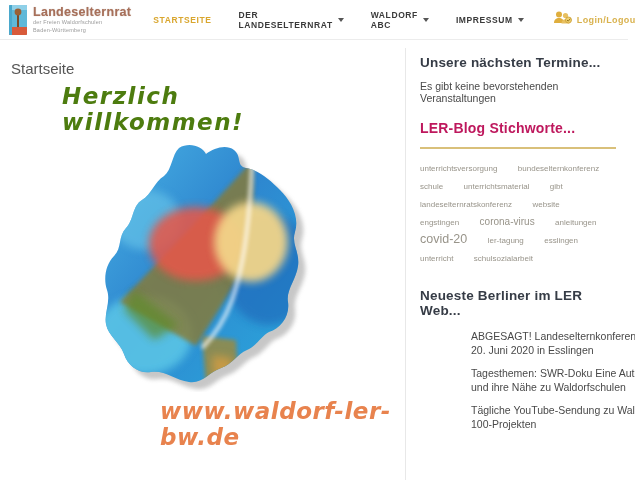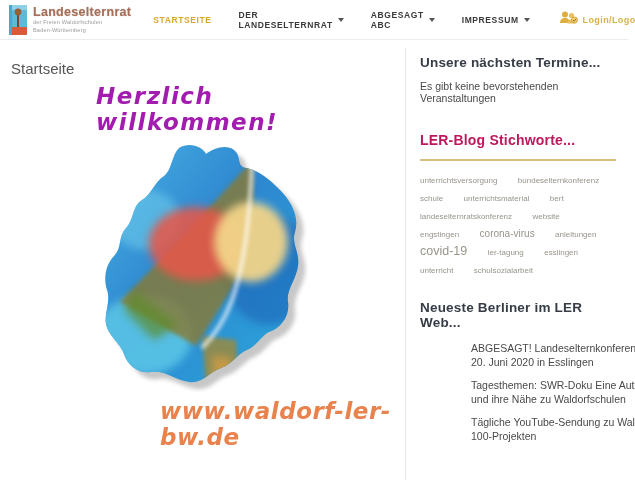--- a/index.html
+++ b/index.html
@@ -27,31 +27,31 @@
   .login-label { font-size:9px; font-weight:bold; color:#d9b24e; margin-left:4px;
                  letter-spacing:.4px; filter:blur(.4px); }
 
   
   .v-divider { position:absolute; left:405px; top:48px; width:1px; height:432px; background:#e8e8e8; }
 
   .main { position:absolute; left:0; top:40px; width:405px; height:440px; }
   .page-title { position:absolute; left:11px; top:20px; font-size:15px; color:#555; }
   .welcome { position:absolute; left:62px; top:43px; width:300px;
              font-family:"DejaVu Sans",sans-serif; font-style:italic; font-weight:600;
-             font-size:23px; color:#a21caf; letter-spacing:1.5px;margin-left:34px; }
+             font-size:23px; color:#4d7c0f; letter-spacing:1.5px; }
   .map-box { position:absolute; left:84px; top:100px; width:232px; height:252px; }
   .site-url { position:absolute; left:160px; top:358px;
               font-family:"DejaVu Sans",sans-serif; font-style:italic; font-weight:bold;
               font-size:23px; color:#e8834e; letter-spacing:.5px; }
 
   
   .sidebar { position:absolute; left:420px; top:55px; width:205px; }
   .sb-title { font-size:13.5px; font-weight:bold; color:#363c46; letter-spacing:.2px; }
   .sb-empty { font-size:10.5px; color:#4a4a4a; margin-top:10px; }
-  .sec-termine { margin-bottom:28px; }
+  .sec-termine { margin-bottom:16px; }
   .sec-stichworte .sb-title { font-size:14px; font-weight:800; color:#be185d; }
   .tan-rule { width:196px; height:2px; background:#d9c07a; margin:11px 0 9px 0; }
   .tagcloud { width:202px; line-height:15px; }
   .tag { color:#98948a; margin-right:16px; cursor:pointer; white-space:nowrap; }
   .tag.s { font-size:8px; }
   .tag.m { font-size:10px; }
   .tag.l { font-size:12.5px; }
   .sec-meldungen { margin-top:22px; }
   .news-list { margin-top:11px; }
   .news-item { font-size:10.5px; color:#494949; line-height:14px;
@@ -82,21 +82,21 @@
     </div>
     <div class="nav">
       <div class="nav-item active">
         <span>STARTSEITE</span>
       </div>
       <div class="nav-item">
         <span>DER LANDESELTERNRAT</span>
         <span class="caret"></span>
       </div>
       <div class="nav-item">
-        <span>ABGESAGT ABC</span>
+        <span>WALDORF ABC</span>
         <span class="caret"></span>
       </div>
       <div class="nav-item">
         <span>IMPRESSUM</span>
         <span class="caret"></span>
       </div>
     </div>
     <div class="login">
       <span>
         <svg width="20" height="15" viewBox="0 0 20 15" xmlns="http://www.w3.org/2000/svg">
@@ -164,27 +164,27 @@
     </div>
 
     <div class="sec-stichworte">
       <div class="sb-title">LER-Blog Stichworte...</div>
       <div class="tan-rule"></div>
       <div class="tagcloud">
         <span class="tag s">unterrichtsversorgung</span>
         <span class="tag s">bundeselternkonferenz</span>
         <span class="tag s">schule</span>
         <span class="tag s">unterrichtsmaterial</span>
-        <span class="tag s">bert</span>
+        <span class="tag s">gibt</span>
         <span class="tag s">landeselternratskonferenz</span>
         <span class="tag s">website</span>
         <span class="tag s">engstingen</span>
         <span class="tag m">corona-virus</span>
         <span class="tag s">anleitungen</span>
-        <span class="tag l">covid-19</span>
+        <span class="tag l">covid-20</span>
         <span class="tag s">ler-tagung</span>
         <span class="tag s">esslingen</span>
         <span class="tag s">unterricht</span>
         <span class="tag s">schulsozialarbeit</span>
       </div>
     </div>
 
     <div class="sec-meldungen">
       <div class="sb-title">Neueste Berliner im LER Web...</div>
       <div class="news-list">

